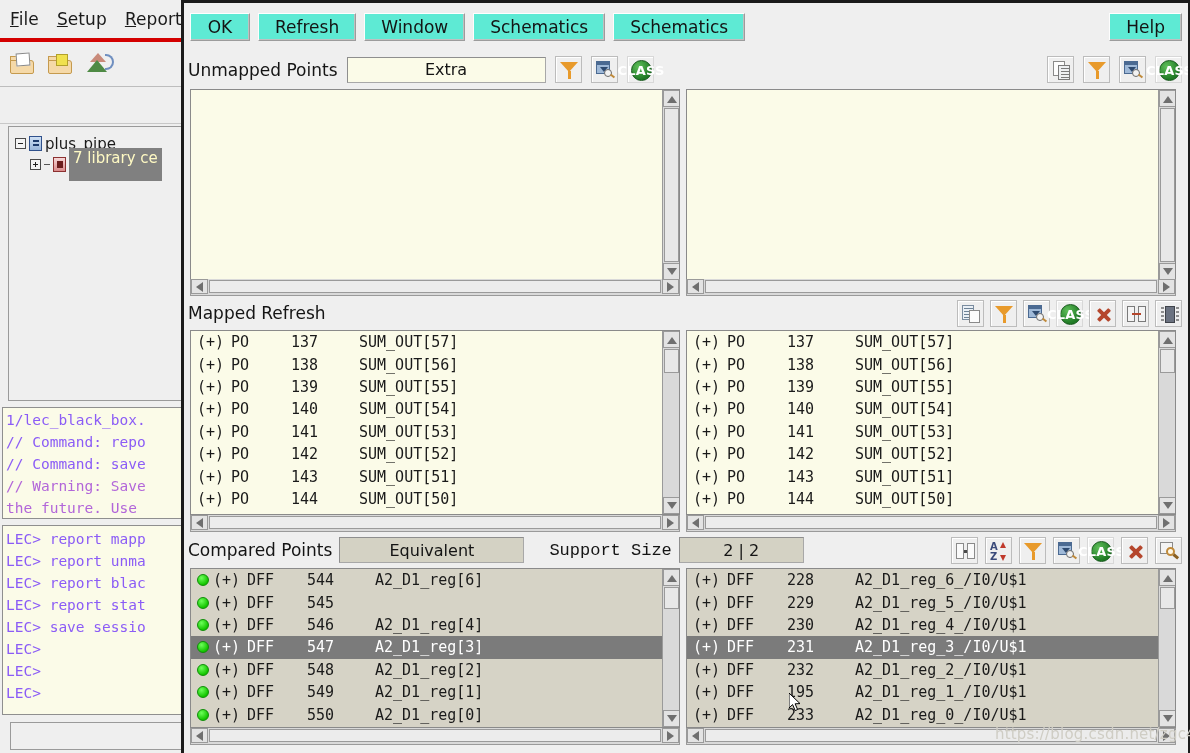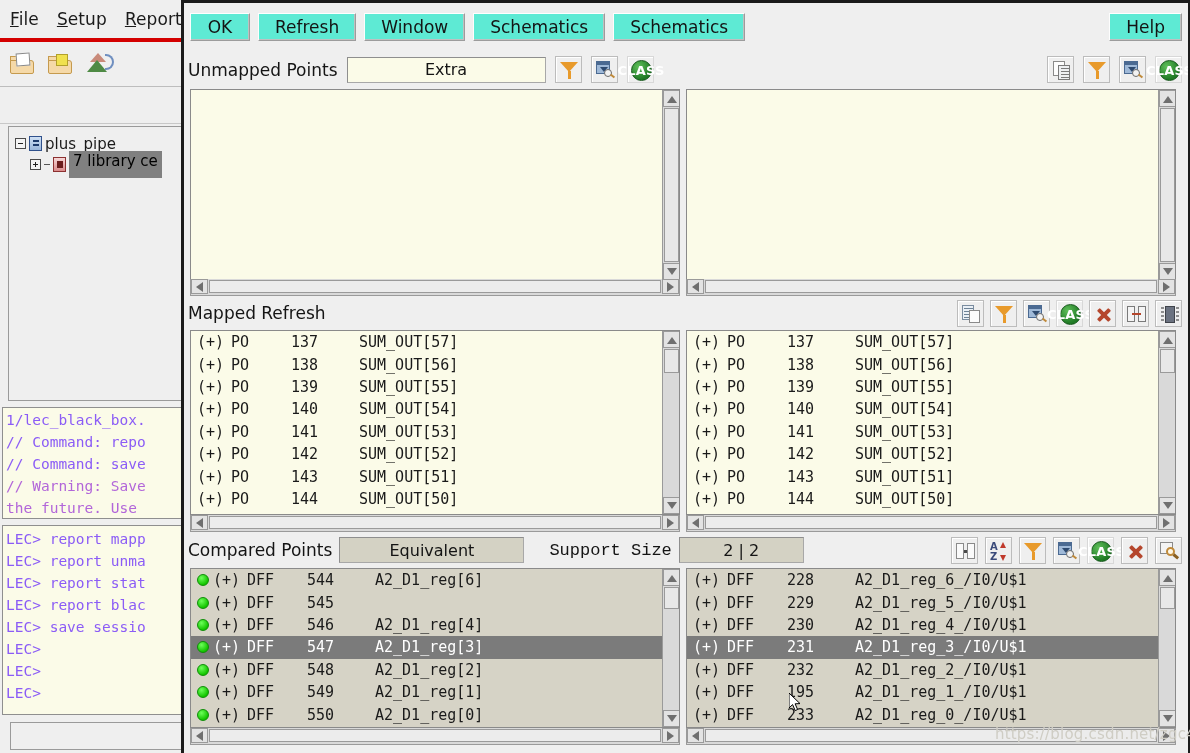--- a/index.html
+++ b/index.html
@@ -61,21 +61,21 @@
   .tog.plus::after {
     content: ""; position: absolute; left: 4px; top: 2px; width: 1px; height: 5px; background: #222;
   }
   .tree-line { width: 6px; height: 1px; background: #555; flex: none; }
   .tico { width: 13px; height: 15px; flex: none; position: relative; }
   .tico.mod { background: linear-gradient(#cfe0f4,#9ab6da); border: 1px solid #30518c; }
   .tico.mod::after { content:""; position:absolute; left:3px; top:3px; width:6px; height:2px; background:#1d3a6b; box-shadow:0 4px 0 #1d3a6b; }
   .tico.lib { background: linear-gradient(#f6d7d7,#d98a8a); border: 1px solid #8c3030; }
   .tico.lib::after { content:""; position:absolute; left:3px; top:3px; width:6px; height:7px; background:#6b1d1d; }
   .tree-label { font-size: 15px; color: #1a1a1a; }
-  .tree-label.sel { background: #808080; color: #000000; padding: 1px 4px 8px 4px; }
+  .tree-label.sel { background: #808080; color: #fef9c3; padding: 1px 4px 14px 4px; }
   #bg-vsplit {
     position: absolute; left: 0; top: 402px; width: 181px; height: 6px; background: #efefef;
   }
   #bg-log {
     position: absolute; left: 2px; top: 407px; width: 179px; height: 112px;
     background: #fbfbe8; border: 1px solid #8f8f8f; border-right: none;
     overflow: hidden; padding: 1px 0 0 3px;
   }
   #bg-console {
     position: absolute; left: 2px; top: 525px; width: 179px; height: 190px;
@@ -397,22 +397,22 @@
       <div class="mono-line">// Command: repo</div>
       <div class="mono-line">// Command: save</div>
       <div class="mono-line warn">// Warning: Save</div>
       <div class="mono-line warn">the future. Use </div>
 
     </div>
 
     <div id="bg-console">
       <div class="mono-line">LEC&gt; report mapp</div>
       <div class="mono-line">LEC&gt; report unma</div>
+      <div class="mono-line">LEC&gt; report blac</div>
       <div class="mono-line">LEC&gt; report stat</div>
-      <div class="mono-line">LEC&gt; report blac</div>
       <div class="mono-line">LEC&gt; save sessio</div>
       <div class="mono-line">LEC&gt;</div>
       <div class="mono-line">LEC&gt;</div>
       <div class="mono-line">LEC&gt;</div>
     </div>
 
     <div id="bg-entry"></div>
   </div>
 
   <div id="dlg">

